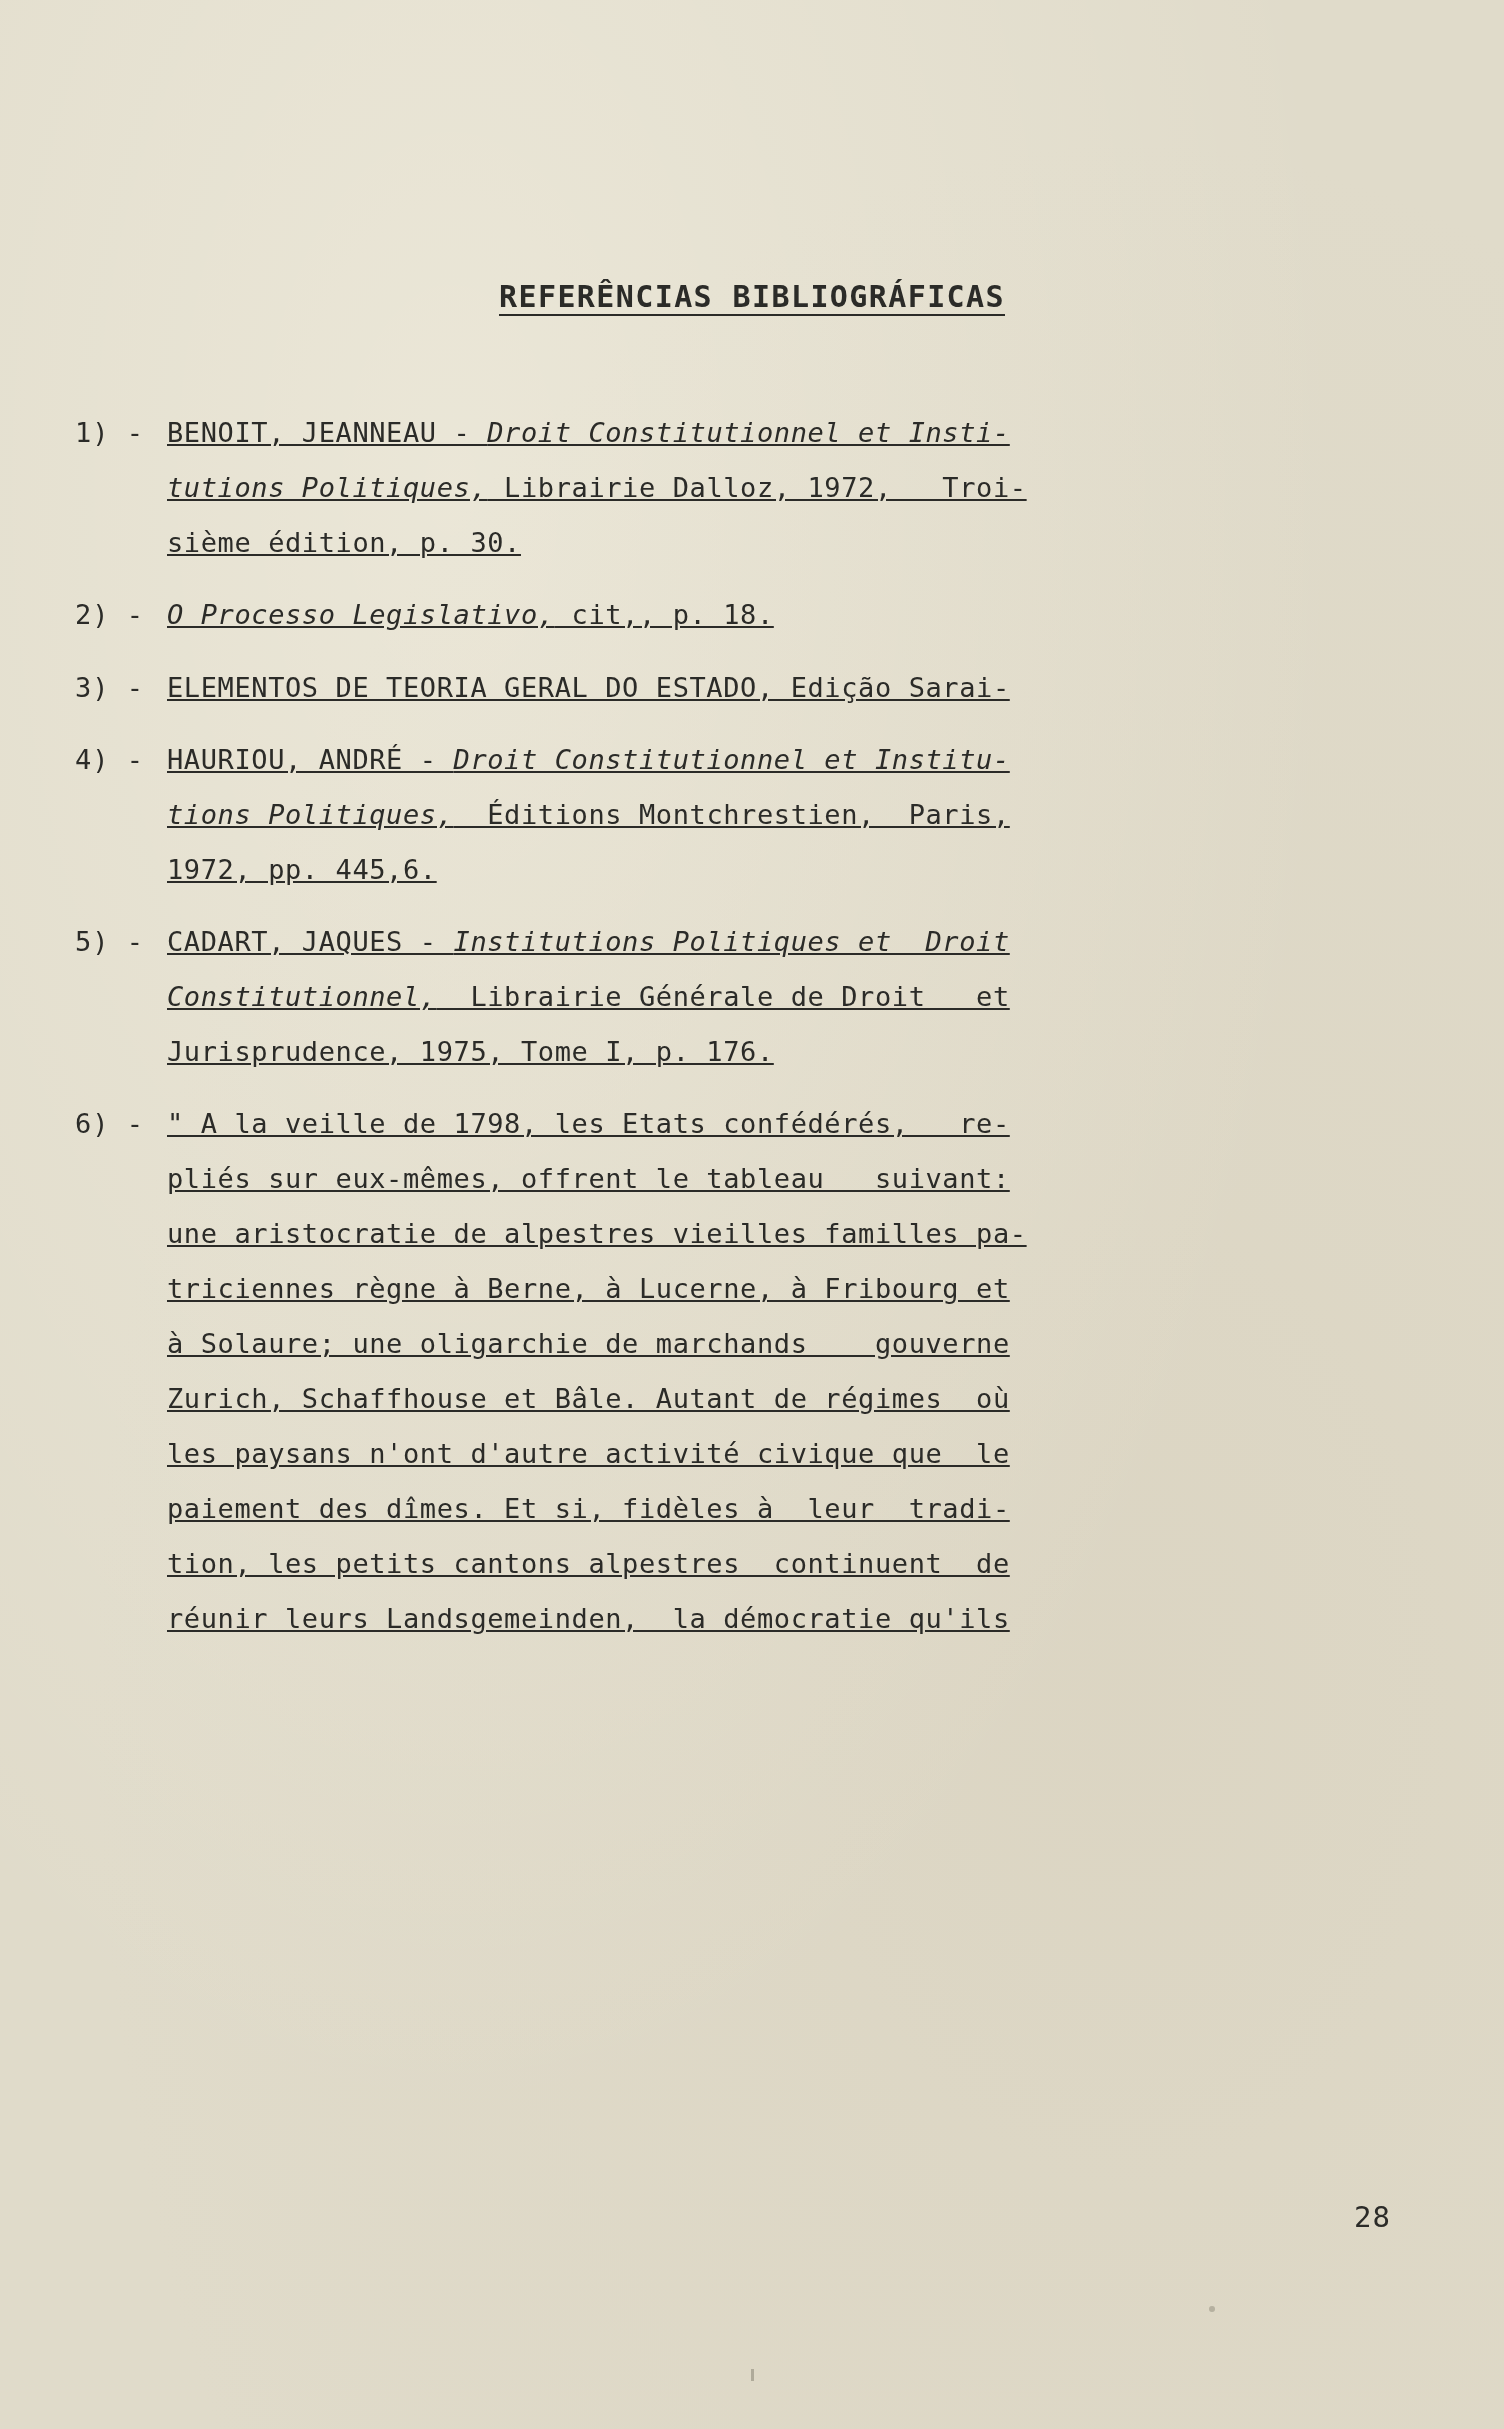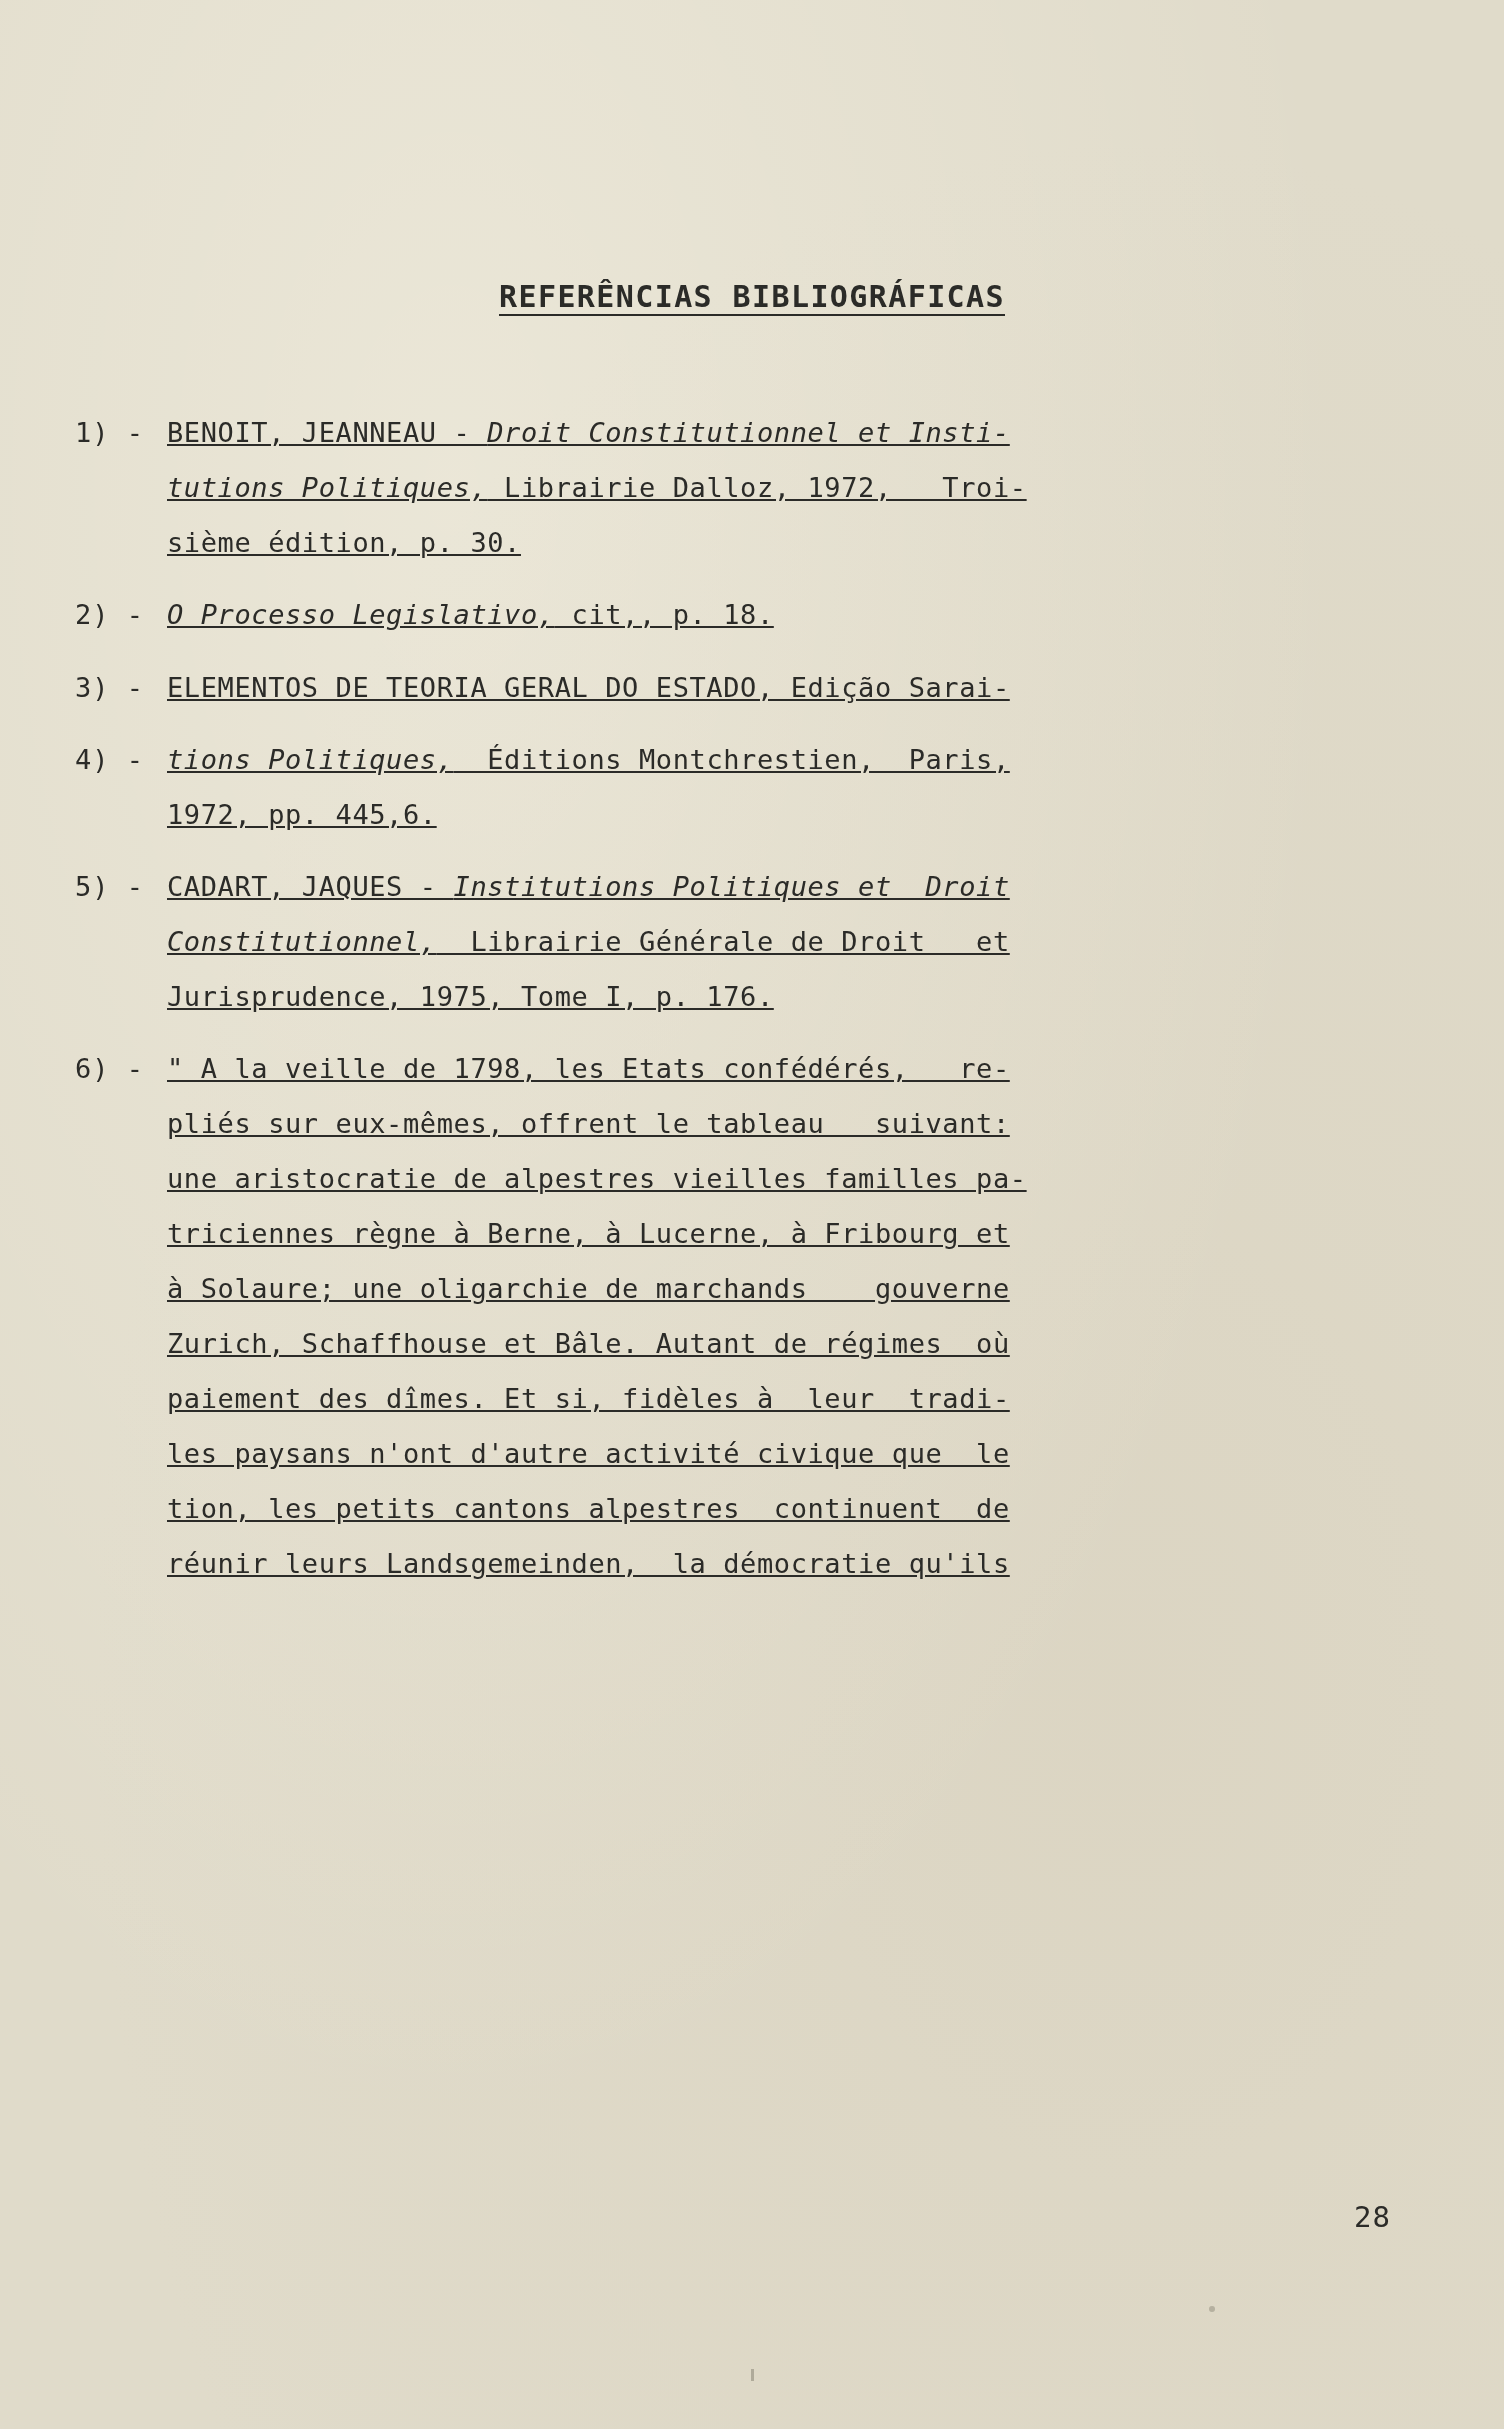--- a/index.html
+++ b/index.html
@@ -115,20 +115,21 @@
         </li>
         <li class="ref-item">
           <span class="ref-marker">3) -</span>
           <div class="ref-body">
             <div class="ref-line"><span>ELEMENTOS DE TEORIA GERAL DO ESTADO, Edição Sarai-</span></div>
           </div>
         </li>
         <li class="ref-item">
           <span class="ref-marker">4) -</span>
           <div class="ref-body">
+            <div class="ref-line"><span>HAURIOU, ANDRÉ - </span><span class="ital">Droit Constitutionnel et Institu-</span></div>
             <div class="ref-line"><span class="ital">tions Politiques,</span><span>  Éditions Montchrestien,  Paris,</span></div>
             <div class="ref-line"><span>1972, pp. 445,6.</span></div>
           </div>
         </li>
         <li class="ref-item">
           <span class="ref-marker">5) -</span>
           <div class="ref-body">
             <div class="ref-line"><span>CADART, JAQUES - </span><span class="ital">Institutions Politiques et  Droit</span></div>
             <div class="ref-line"><span class="ital">Constitutionnel,</span><span>  Librairie Générale de Droit   et</span></div>
             <div class="ref-line"><span>Jurisprudence, 1975, Tome I, p. 176.</span></div>
@@ -136,22 +137,22 @@
         </li>
         <li class="ref-item">
           <span class="ref-marker">6) -</span>
           <div class="ref-body">
             <div class="ref-line"><span>" A la veille de 1798, les Etats confédérés,   re-</span></div>
             <div class="ref-line"><span>pliés sur eux-mêmes, offrent le tableau   suivant:</span></div>
             <div class="ref-line"><span>une aristocratie de alpestres vieilles familles pa-</span></div>
             <div class="ref-line"><span>triciennes règne à Berne, à Lucerne, à Fribourg et</span></div>
             <div class="ref-line"><span>à Solaure; une oligarchie de marchands    gouverne</span></div>
             <div class="ref-line"><span>Zurich, Schaffhouse et Bâle. Autant de régimes  où</span></div>
+            <div class="ref-line"><span>les paysans n'ont d'autre activité civique que  le</span></div>
             <div class="ref-line"><span>paiement des dîmes. Et si, fidèles à  leur  tradi-</span></div>
-            <div class="ref-line"><span>les paysans n'ont d'autre activité civique que  le</span></div>
             <div class="ref-line"><span>tion, les petits cantons alpestres  continuent  de</span></div>
             <div class="ref-line"><span>réunir leurs Landsgemeinden,  la démocratie qu'ils</span></div>
           </div>
         </li>
       </ul>
   </div>
   <div class="page-number">28</div>
   <div class="edge-mark" style="top:2369px; left:751px;"></div>
   <div class="edge-mark" style="top:2306px; left:1209px; width:5.8px; height:5.8px; border-radius:50%; background:rgba(90,86,72,0.3);"></div>
 </div>

